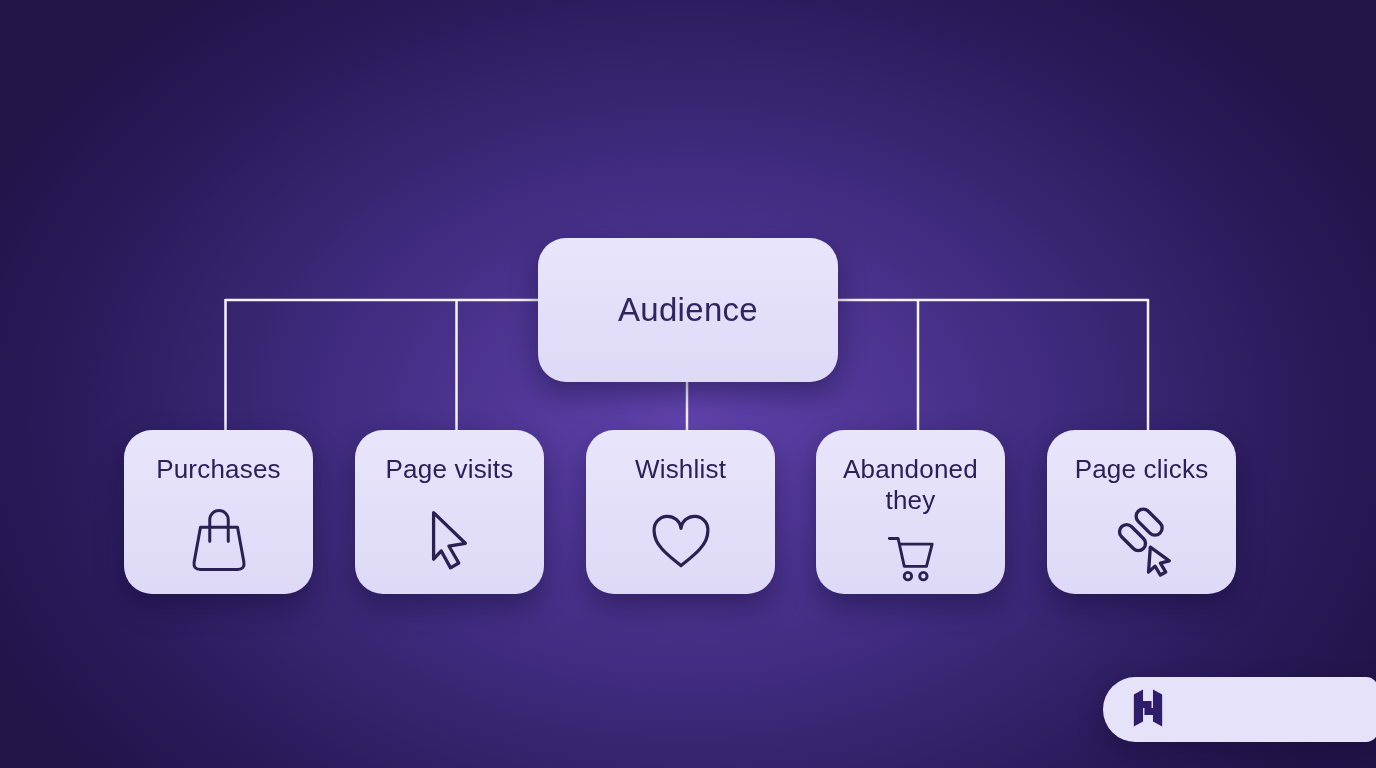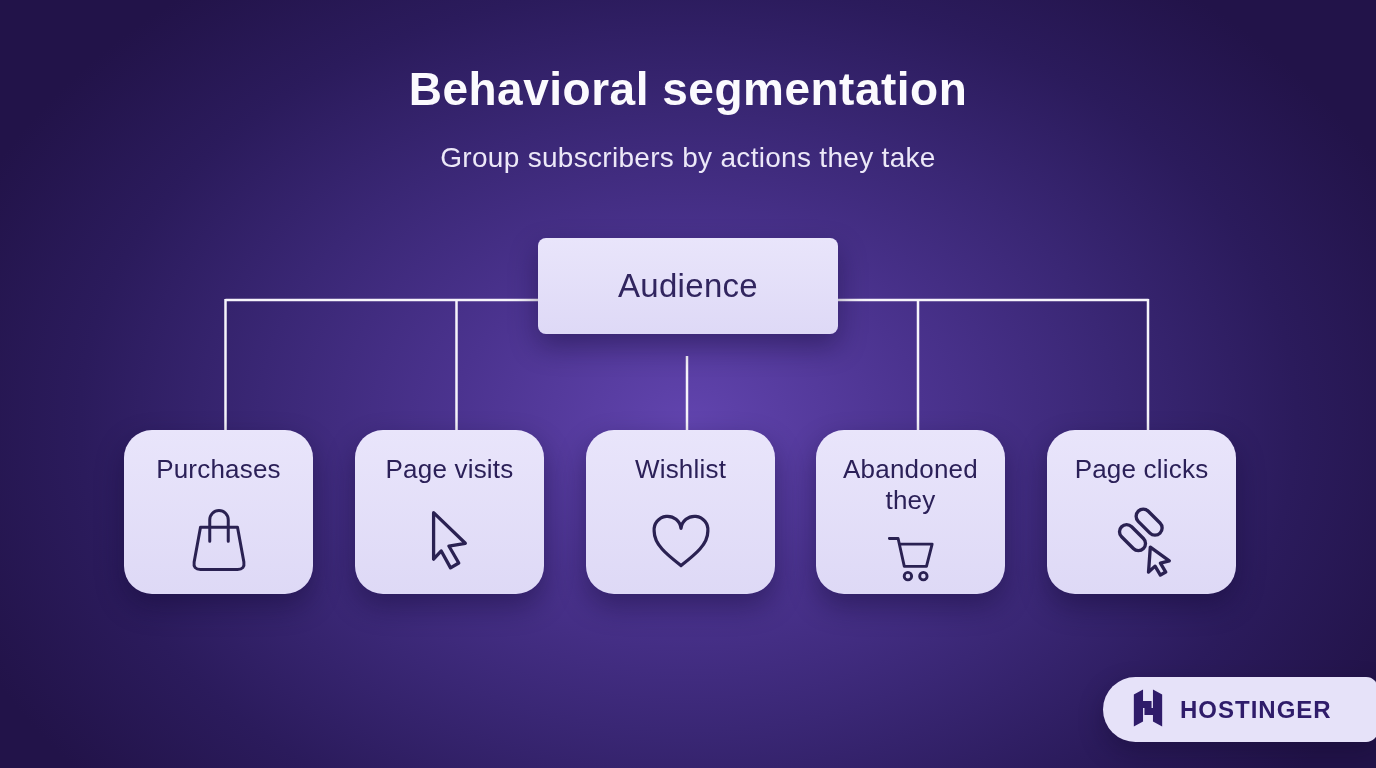--- a/index.html
+++ b/index.html
@@ -17,21 +17,21 @@
   .subtitle{ margin-top:26px; font-size:28px; font-weight:400; color:#ece8f8; letter-spacing:.3px; }
 
   .connectors { position:absolute; left:0; top:0; width:1376px; height:768px; z-index:1; }
 
   .node {
     position:absolute; z-index:2;
     background:linear-gradient(180deg,#e9e5fb 0%,#ded9f6 100%);
     box-shadow:0 12px 28px rgba(16,8,44,.40);
   }
   .node-root {
-    left:538px; top:238px; width:300px; height:96px; border-radius:8px;
+    left:538px; top:238px; width:300px; height:144px; border-radius:28px;
     display:flex; align-items:center; justify-content:center;
   }
   .root-label { font-size:33px; color:#31255f; font-weight:400; letter-spacing:.3px; }
 
   .node-child {
     top:430px; width:189px; height:164px; border-radius:28px;
     display:flex; flex-direction:column; align-items:center; padding-top:24px;
   }
   .node-label {
     font-size:26px; color:#2b2058; line-height:31px; text-align:center;
@@ -46,24 +46,20 @@
     display:flex; align-items:center; padding-left:28px; gap:15px;
     box-shadow:0 10px 24px rgba(16,8,44,.35);
   }
   .brand-text { font-size:24px; font-weight:700; color:#2f1c6a; letter-spacing:1px; }
 </style>
 </head>
 <body>
 
 <div class="canvas">
 
-  <div class="header">
-    <div class="title">Behavioral segmentation</div>
-    <div class="subtitle">Group subscribers by actions they take</div>
-  </div>
 
   <svg class="connectors" viewBox="0 0 1376 768" fill="none" stroke="#f6f4fb" stroke-width="2.5">
     <path d="M225.5 300 H1148.5"></path>
     <path d="M225.5 299 V432"></path>
     <path d="M456.5 299 V432"></path>
     <path d="M687 356 V432"></path>
     <path d="M918 299 V432"></path>
     <path d="M1148 299 V432"></path>
   </svg>
 
@@ -125,16 +121,15 @@
     </div>
   </div>
 
   <div class="brand-pill">
     <span>
       <svg width="34" height="40" viewBox="0 0 48 56" fill="#2f1c6a">
         <path d="M4 9 L17 2 V18 H29 V28 H17 V47 L4 54 Z"></path>
         <path d="M31 2 L44 9 V54 L31 47 V38 H19 V28 H31 Z"></path>
       </svg>
     </span>
-    <span class="brand-text">HOSTINGER</span>
   </div>
 
 </div>
 
 </body></html>

